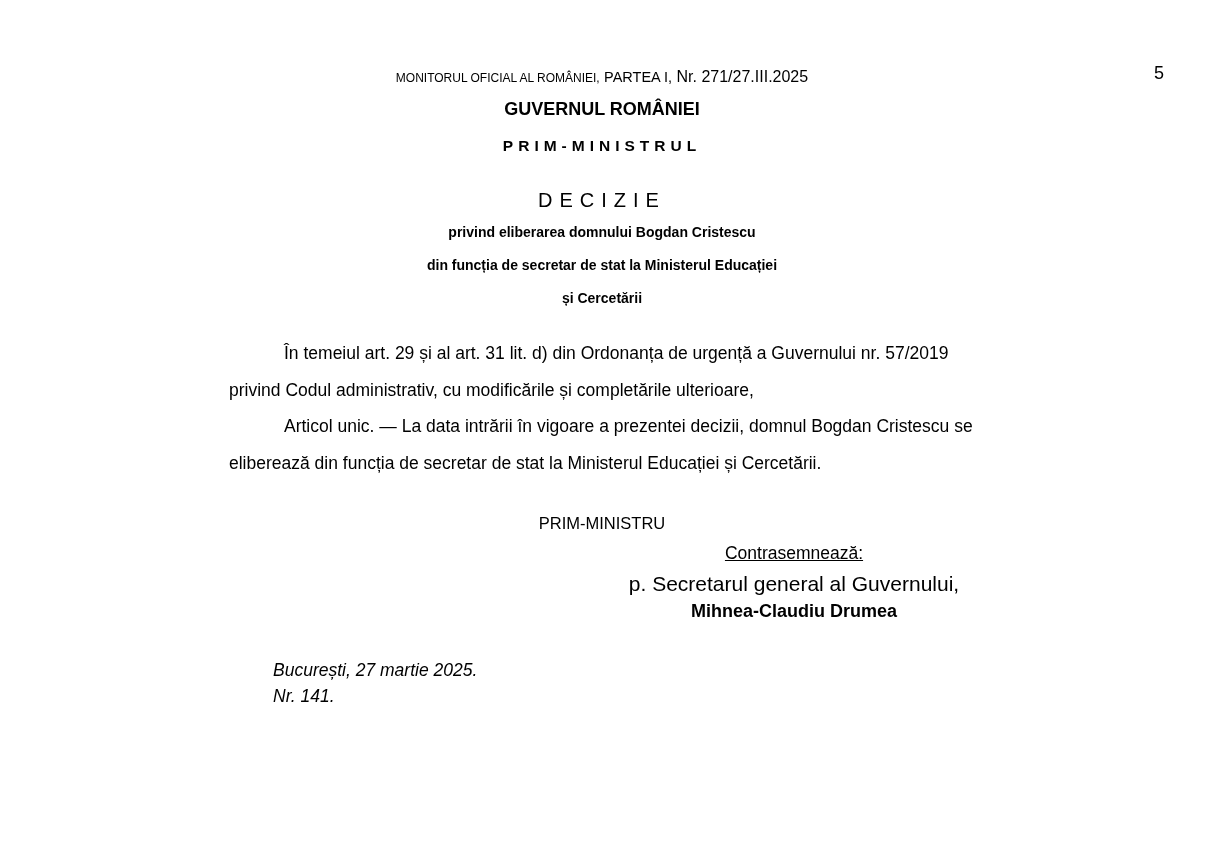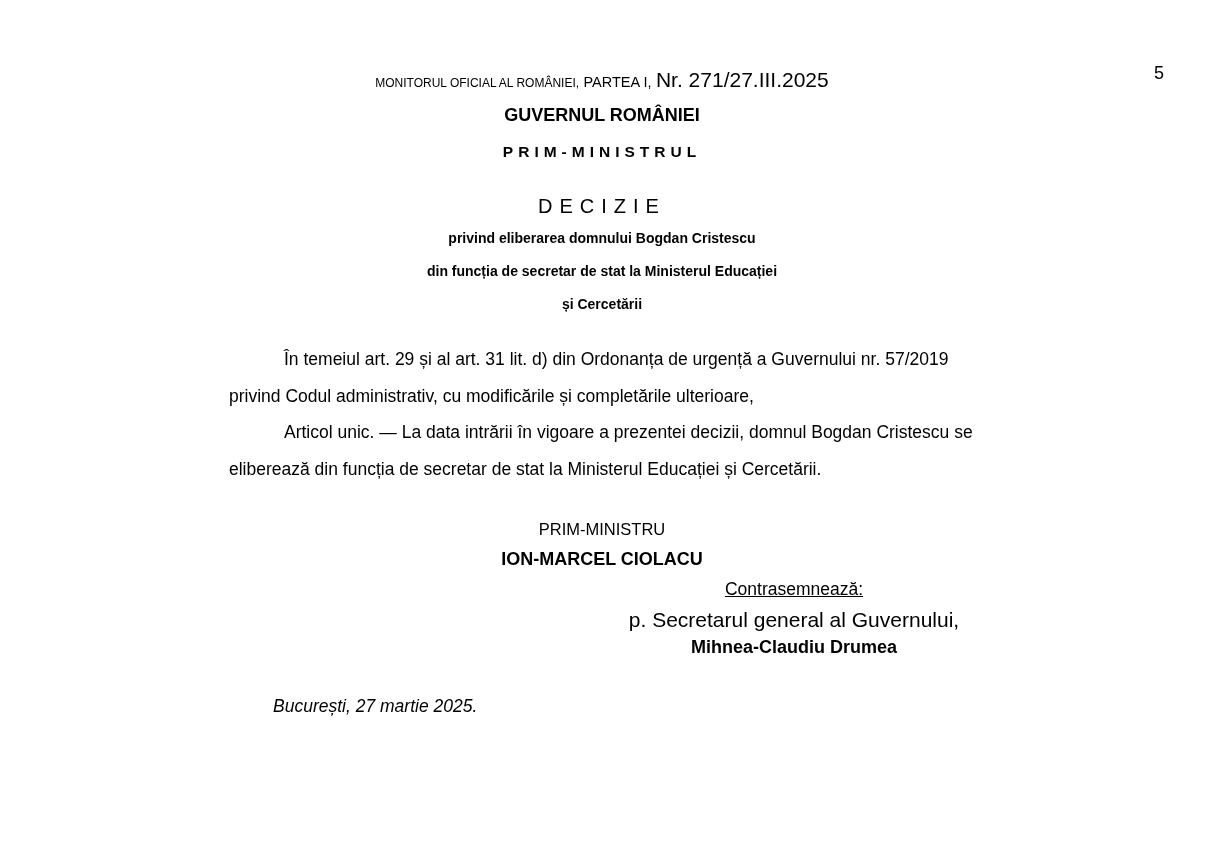--- a/index.html
+++ b/index.html
@@ -24,21 +24,21 @@
     left: 218px;
     top: 68px;
     width: 768px;
   }
   .journal-header {
     text-align: center;
     white-space: nowrap;
   }
   .journal-title { font-size: 12px; }
   .journal-part  { font-size: 14.5px; }
-  .journal-issue { font-size: 21px; }
+  .journal-issue { font-size: 16px; }
   .masthead-gov {
     margin-top: 13px;
     text-align: center;
     font-weight: bold;
     font-size: 18px;
   }
   .masthead-pm {
     margin-top: 17px;
     text-align: center;
     font-weight: bold;
@@ -132,27 +132,27 @@
       <div>și Cercetării</div>
     </div>
 
     <div class="doc-body">
       <p>În temeiul art. 29 și al art. 31 lit. d) din Ordonanța de urgență a Guvernului nr. 57/2019 privind Codul administrativ, cu modificările și completările ulterioare,</p>
       <p>Articol unic. — La data intrării în vigoare a prezentei decizii, domnul Bogdan Cristescu se eliberează din funcția de secretar de stat la Ministerul Educației și Cercetării.</p>
     </div>
 
     <div class="sig-block">
       <div class="sig-pm-label">PRIM-MINISTRU</div>
-      <div class="sig-pm-name">ION-MARCEL CIOLACU</div>
 
       <div class="countersign">
         <div class="countersign-label">Contrasemnează:</div>
         <div class="countersign-role">p. Secretarul general al Guvernului,</div>
         <div class="countersign-name">Mihnea-Claudiu Drumea</div>
       </div>
     </div>
 
     <div class="doc-footer">
       <p>București, 27 martie 2025.</p>
+      <p>Nr. 141.</p>
     </div>
 
   </div>
 </div>
 
 </body></html>

